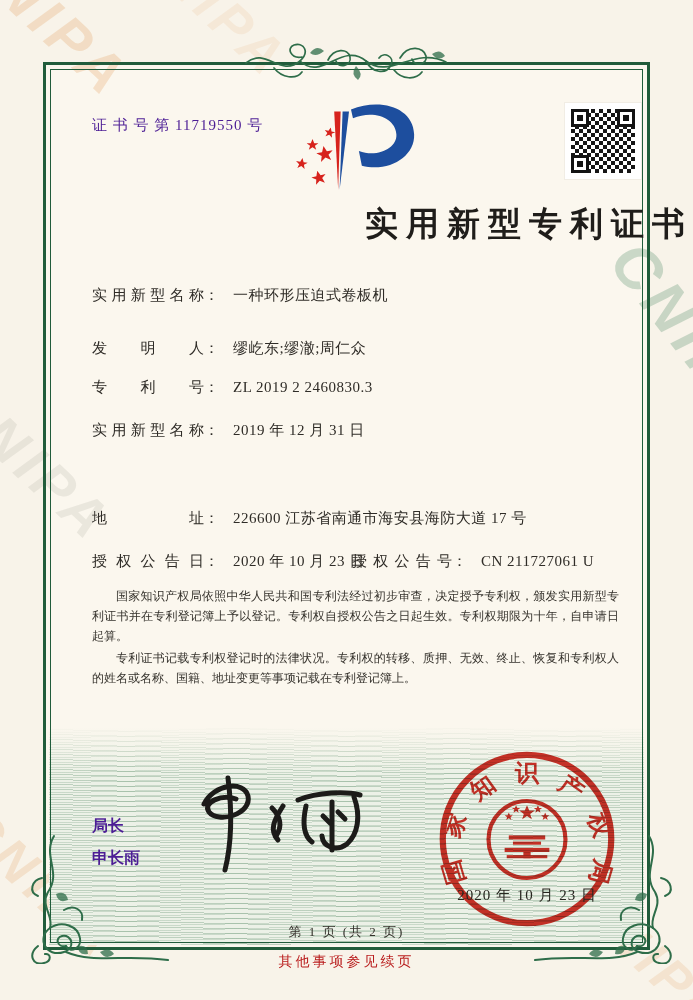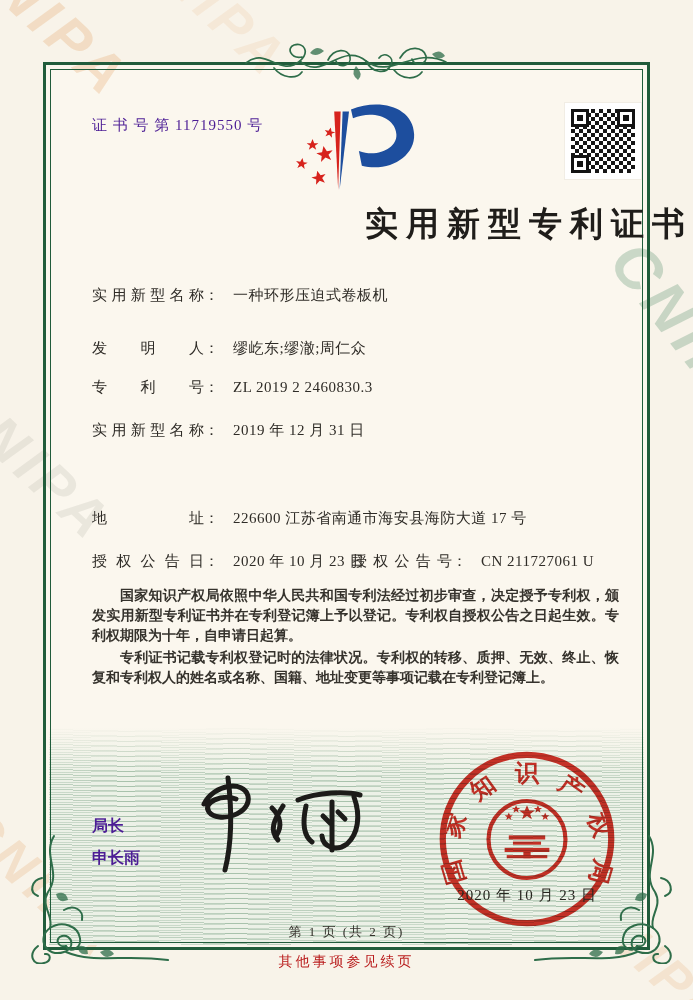--- a/index.html
+++ b/index.html
@@ -65,21 +65,21 @@
   .frow { position:absolute; z-index:4; left:92px; font-size:15px; white-space:nowrap; color:#2f2c27; }
   .frow .flabel { display:inline-block; width:112px; text-align:justify; text-align-last:justify; vertical-align:bottom; }
   .frow .flabel.narrow { width:100px; }
   .frow .fcolon { display:inline-block; }
   .frow .fvalue { display:inline-block; margin-left:14px; letter-spacing:.5px; }
   .r0 { top:286px; } .r1 { top:339px; } .r2 { top:378px; } .r3 { top:421px; }
   .r4 { top:462px; } .r5 { top:509px; } .r6 { top:552px; } .r6b { top:552px; left:352px; }
   
   .body-text {
     position:absolute; z-index:4; left:92px; width:527px; top:586px;
-    font-size:14px; line-height:20px; text-align:justify; color:#35322c;font-weight:bold;
+    font-size:12px; line-height:20px; text-align:justify; color:#35322c;
   }
   .body-text p { text-indent:2em; margin:0; }
   .body-text p + p { margin-top:2px; }
   
   .officer {
     position:absolute; z-index:5; left:92px; top:810px;
     font-family:"Liberation Sans","DejaVu Sans",sans-serif;
     font-size:16px; font-weight:700; color:#4c1d95; line-height:32px;
   }
   .signature { position:absolute; z-index:5; left:186px; top:770px; }

